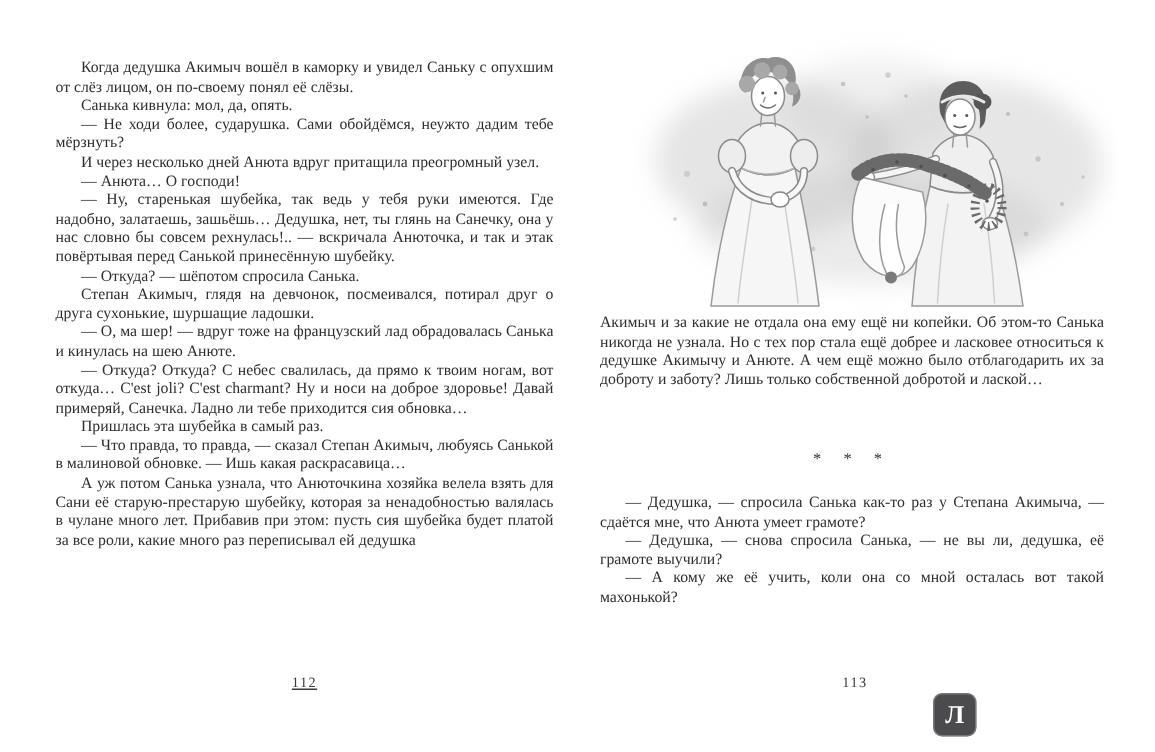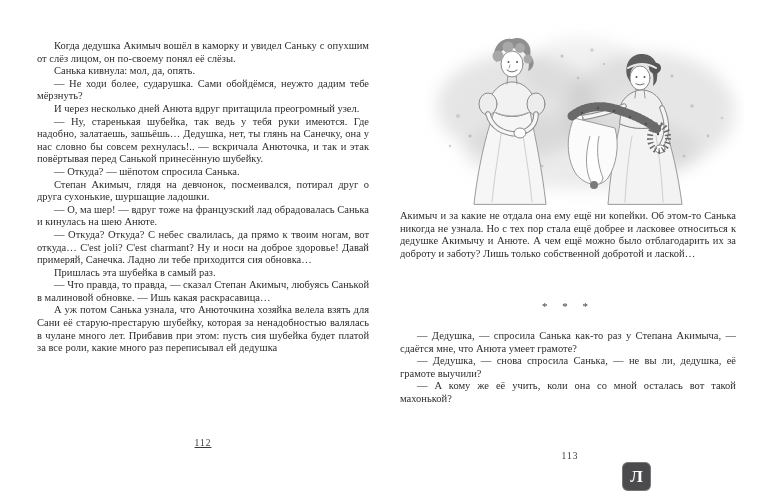--- a/index.html
+++ b/index.html
@@ -8,40 +8,41 @@
     background:#ffffff;color:#2e2d2b;
     font-family:"Liberation Serif", serif;
   }
   .text-col{position:absolute;text-align:justify;font-size:10.5px;line-height:12.6px;}
   .text-col p{margin:0;text-indent:17px;}
   .text-col p.noindent{text-indent:0;}
   #left-col{left:37px;top:40px;width:332px;}
   #right-col-top{left:400px;top:210px;width:336px;}
   #right-col-bottom{left:400px;top:330px;width:336px;}
   .pagenum{position:absolute;width:332px;text-align:center;font-size:9.5px;letter-spacing:1px;color:#3a3936;}
-  #pn-left{left:37px;top:438px;text-decoration:underline;}
+  #pn-left{left:37px;top:451px;text-decoration:underline;}
   #pn-right{left:402px;top:451px;width:336px;}
   #separator{position:absolute;left:400px;top:300px;width:336px;text-align:center;
     font-size:11px;letter-spacing:6px;color:#3a3936;}
   #illustration{position:absolute;left:422px;top:16px;width:322px;height:192px;}
   #watermark{
     position:absolute;left:622px;top:462px;width:29px;height:29px;
     border-radius:6px;display:flex;align-items:center;justify-content:center;
     font-family:"Liberation Serif", serif;font-weight:bold;font-size:17px;line-height:1;
     box-shadow:0 0 0 1px rgba(255,255,255,.25) inset;
   }
 </style>
 </head>
 <body>
 
 <div id="left-col" class="text-col">
     <p>Когда дедушка Акимыч вошёл в каморку и увидел Саньку с опухшим от слёз лицом, он по-своему понял её слёзы.</p>
     <p>Санька кивнула: мол, да, опять.</p>
     <p>— Не ходи более, сударушка. Сами обойдёмся, неужто дадим тебе мёрзнуть?</p>
     <p>И через несколько дней Анюта вдруг притащила преогромный узел.</p>
+    <p>— Анюта… О господи!</p>
     <p>— Ну, старенькая шубейка, так ведь у тебя руки имеются. Где надобно, залатаешь, зашьёшь… Дедушка, нет, ты глянь на Санечку, она у нас словно бы совсем рехнулась!.. — вскричала Анюточка, и так и этак повёртывая перед Санькой принесённую шубейку.</p>
     <p>— Откуда? — шёпотом спросила Санька.</p>
     <p>Степан Акимыч, глядя на девчонок, посмеивался, потирал друг о друга сухонькие, шуршащие ладошки.</p>
     <p>— О, ма шер! — вдруг тоже на французский лад обрадовалась Санька и кинулась на шею Анюте.</p>
     <p>— Откуда? Откуда? С небес свалилась, да прямо к твоим ногам, вот откуда… C'est joli? C'est charmant? Ну и носи на доброе здоровье! Давай примеряй, Санечка. Ладно ли тебе приходится сия обновка…</p>
     <p>Пришлась эта шубейка в самый раз.</p>
     <p>— Что правда, то правда, — сказал Степан Акимыч, любуясь Санькой в малиновой обновке. — Ишь какая раскрасавица…</p>
     <p>А уж потом Санька узнала, что Анюточкина хозяйка велела взять для Сани её старую-престарую шубейку, которая за ненадобностью валялась в чулане много лет. Прибавив при этом: пусть сия шубейка будет платой за все роли, какие много раз переписывал ей дедушка</p>
   </div>
 <div id="pn-left" class="pagenum">112</div>

